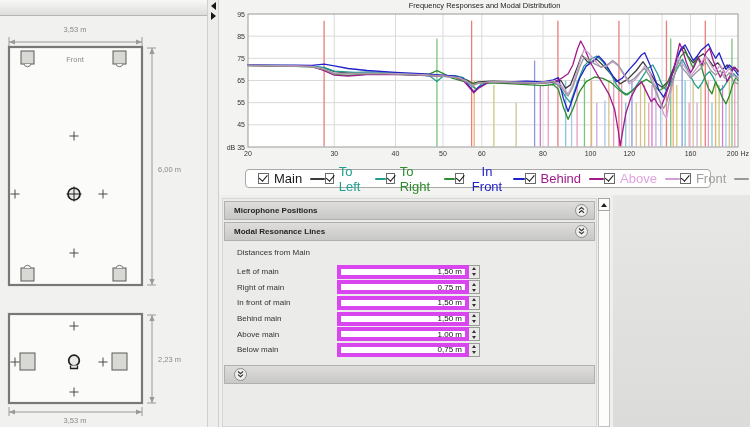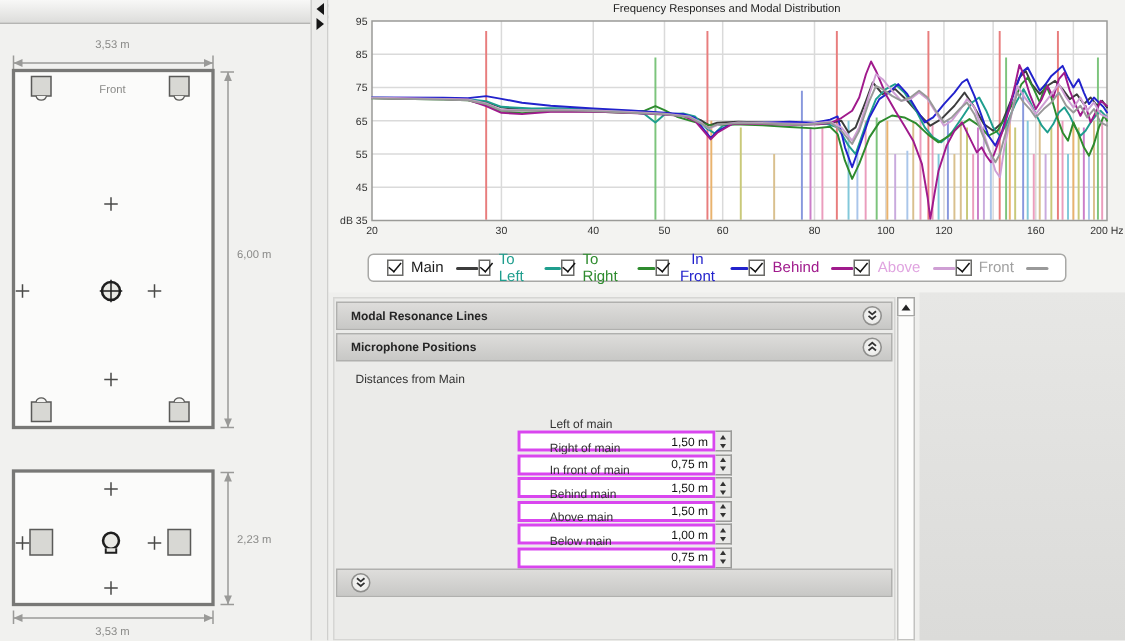--- a/index.html
+++ b/index.html
@@ -36,37 +36,37 @@
   #chart-svg text{font-family:"Liberation Sans","DejaVu Sans",sans-serif;}
 
   .legend{position:absolute;left:26px;top:169px;width:466px;height:19px;background:#ffffff;
       border:1px solid #a8a8a6;border-radius:4px;display:flex;align-items:center;
       justify-content:space-between;padding:0 12px;box-sizing:border-box;}
   .legend-item{display:flex;align-items:center;gap:5px;}
   .cb{width:9px;height:9px;background:#fff;border:1px solid #6a6a68;position:relative;
       box-sizing:content-box;cursor:pointer;}
   .cb::after{content:"";position:absolute;left:2px;top:-1px;width:3.5px;height:6.5px;
       border:solid #111;border-width:0 1.6px 1.6px 0;transform:rotate(40deg);}
-  .lg-label{font-size:10px;}
+  .lg-label{font-size:13px;}
   .lg-line{width:15px;height:2px;border-radius:1px;margin-left:3px;}
 
   
   .controls-area{position:absolute;top:195px;left:0;width:531px;height:232px;background:#efefed;}
   .controls-col{position:absolute;left:3px;top:3px;width:375px;height:229px;background:#ebebe9;
       border:1px solid #d6d6d4;box-sizing:border-box;}
   .section-bar{position:relative;height:19px;background:linear-gradient(#dedddb,#c8c8c6);
       border:1px solid #b0b0ae;display:flex;align-items:center;padding:0 6px 0 9px;
       box-sizing:border-box;margin:2px 1px 0 1px;}
   .section-title{font-weight:bold;font-size:8px;color:#252525;flex:1;}
   .mic-content{padding:7px 0 5px 14px;}
-  .mic-subtitle{font-size:8px;color:#333;margin-bottom:21px;}
-  .mic-row{display:flex;align-items:center;height:15.6px;flex-direction:column;}
+  .mic-subtitle{font-size:8px;color:#333;margin-bottom:7px;}
+  .mic-row{display:flex;align-items:center;height:15.6px;}
   .mic-label{width:100px;font-size:8px;color:#333;}
   .spinbox{display:flex;align-items:stretch;height:14px;}
-  .spin-value{width:132px;height:14px;border:2px solid #d946ef;background:#fff;
+  .spin-value{width:132px;height:14px;border:4px solid #d946ef;background:#fff;
       font-size:8px;text-align:right;padding:0 3px;box-sizing:border-box;
       font-family:"Liberation Sans","DejaVu Sans",sans-serif;color:#111;outline:none;}
   .spin-btns{width:11px;display:flex;flex-direction:column;border:1px solid #9a9a98;
       border-left:none;box-sizing:border-box;background:#e9e9e7;}
   .spin-up,.spin-down{flex:1;display:flex;align-items:center;justify-content:center;cursor:pointer;}
   .spin-up::after{content:"";width:0;height:0;border-left:2.5px solid transparent;
       border-right:2.5px solid transparent;border-bottom:3px solid #333;}
   .spin-down::after{content:"";width:0;height:0;border-left:2.5px solid transparent;
       border-right:2.5px solid transparent;border-top:3px solid #333;}
 
@@ -321,37 +321,37 @@
         <span class="lg-label" style="color: rgb(160, 160, 160);">Front</span>
         <div class="lg-line" style="background: rgb(153, 153, 153);"></div>
       </div>
     </div>
   </div>
 
   <div class="controls-area">
     <div class="controls-col">
 
       <div class="section-bar">
+        <span class="section-title">Microphone Positions</span>
+        <div class="circle-btn">
+          <svg width="9" height="9" viewBox="0 0 9 9">
+            <path d="M2 3.6 L4.5 1.5 L7 3.6 M2 6.7 L4.5 4.6 L7 6.7" stroke="#333" fill="none" stroke-width="1.2"></path>
+          </svg>
+        </div>
+      </div>
+
+      <div class="section-bar">
         <span class="section-title">Modal Resonance Lines</span>
         <div class="circle-btn">
           <svg width="9" height="9" viewBox="0 0 9 9">
             <path d="M2 1.5 L4.5 3.6 L7 1.5 M2 4.6 L4.5 6.7 L7 4.6" stroke="#333" fill="none" stroke-width="1.2"></path>
           </svg>
         </div>
       </div>
 
-      <div class="section-bar">
-        <span class="section-title">Microphone Positions</span>
-        <div class="circle-btn">
-          <svg width="9" height="9" viewBox="0 0 9 9">
-            <path d="M2 3.6 L4.5 1.5 L7 3.6 M2 6.7 L4.5 4.6 L7 6.7" stroke="#333" fill="none" stroke-width="1.2"></path>
-          </svg>
-        </div>
-      </div>
-
       <div class="mic-content">
         <div class="mic-subtitle">Distances from Main</div>
 
         <div class="mic-row">
           <span class="mic-label">Left of main</span>
           <div class="spinbox">
             <input class="spin-value" readonly="" value="1,50 m" style="">
             <div class="spin-btns">
               <div class="spin-up"></div>
               <div class="spin-down"></div>

